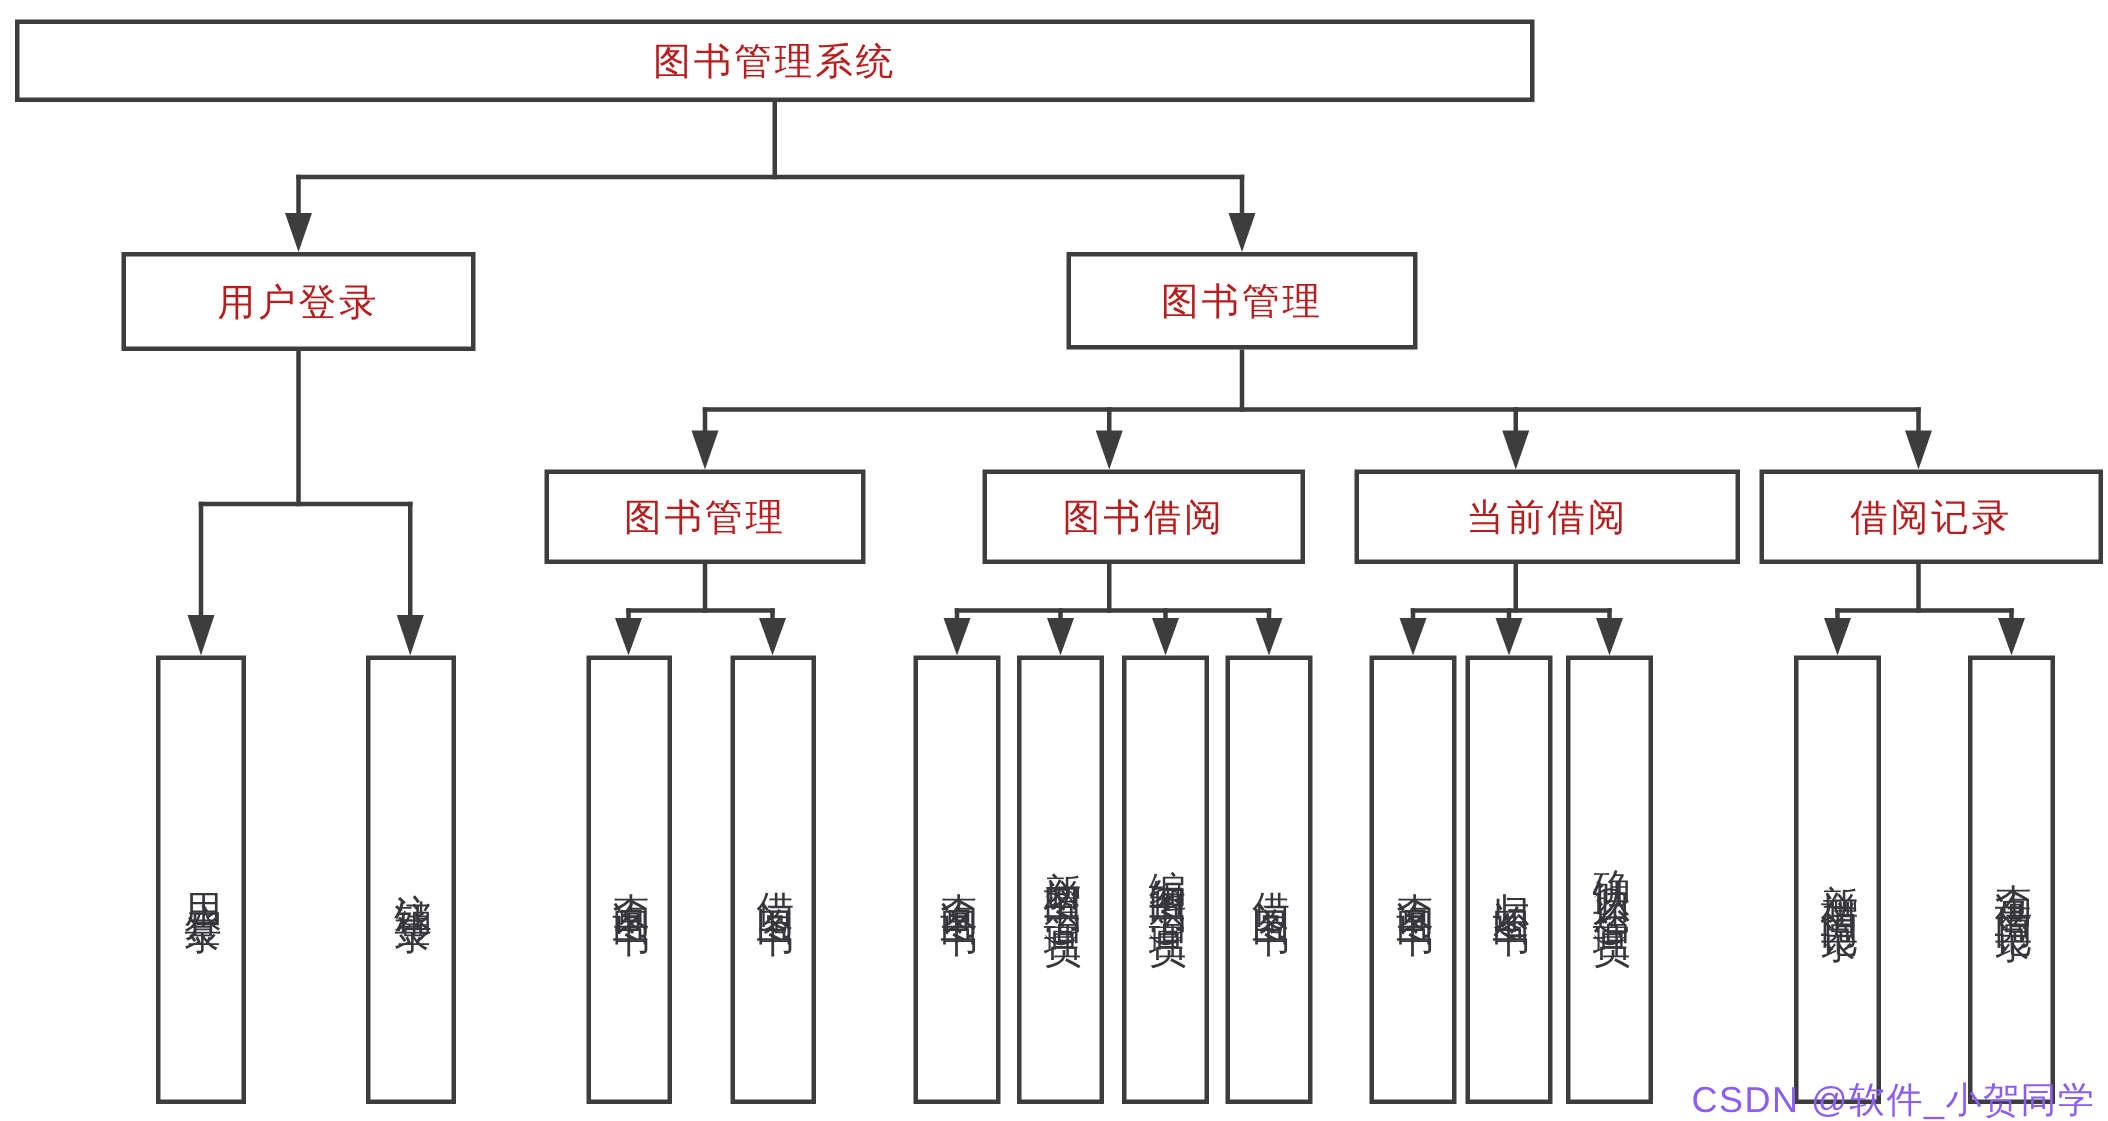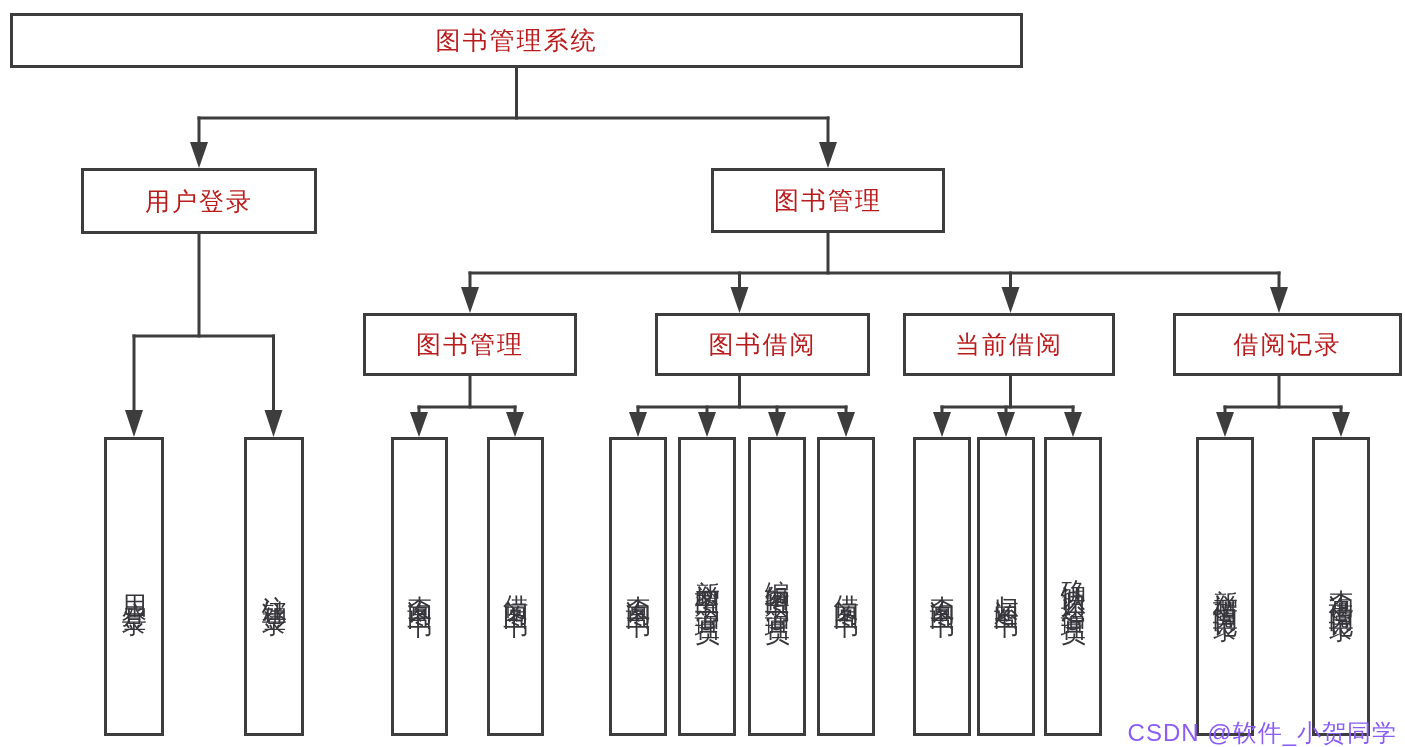--- a/index.html
+++ b/index.html
@@ -158,21 +158,21 @@
     </g>
   </svg>
 
   <div class="node" style="left:10px; top:13px; width:1013px; height:55px;">图书管理系统</div>
 
   <div class="node" style="left:81px; top:168px; width:236px; height:66px;">用户登录</div>
   <div class="node" style="left:711px; top:168px; width:234px; height:65px;">图书管理</div>
 
   <div class="node" style="left:363px; top:313px; width:214px; height:63px;">图书管理</div>
   <div class="node" style="left:632px; top:313px; width:215px; height:63px;margin-left:23px;">图书借阅</div>
-  <div class="node" style="left:903px; top:313px; width:212px; height:63px;">当前借阅</div>
+  <div class="node" style="left:903px; top:313px; width:257px; height:63px;">当前借阅</div>
   <div class="node" style="left:1173px; top:313px; width:229px; height:63px;">借阅记录</div>
 
   <div class="leaf" style="left:104px; top:437px; width:60px; height:299px;">
     <span class="vtext">用户登录</span>
   </div>
   <div class="leaf" style="left:244px; top:437px; width:60px; height:299px;">
     <span class="vtext">注销登录</span>
   </div>
 
   <div class="leaf" style="left:391px; top:437px; width:57px; height:299px;">

